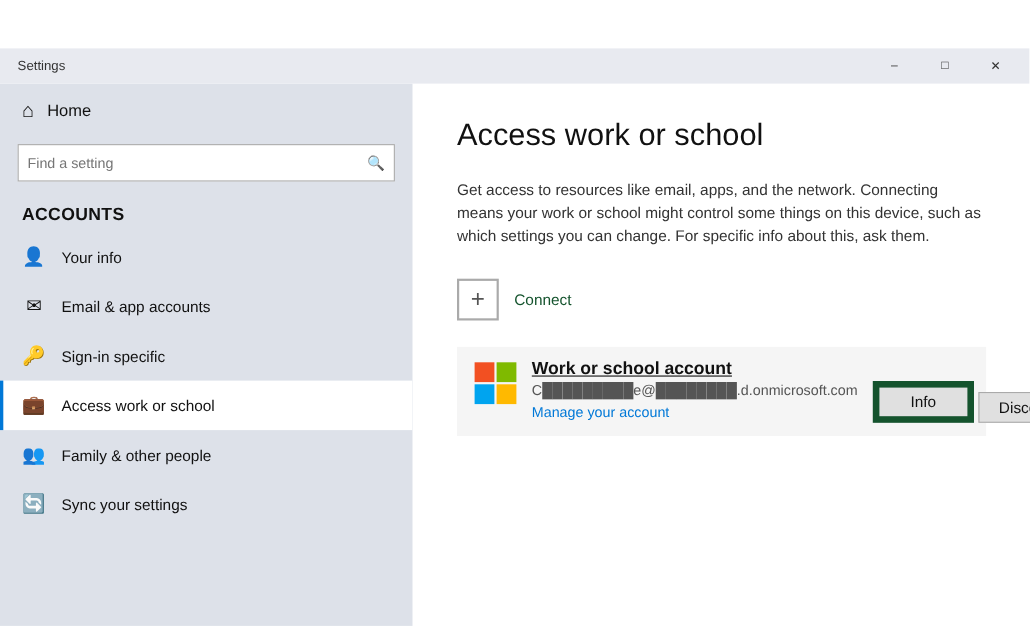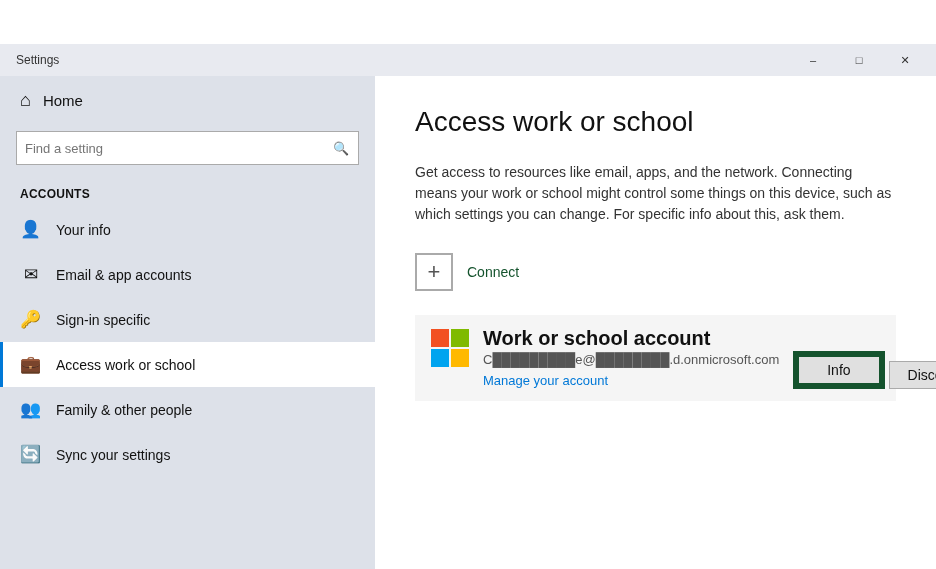--- a/index.html
+++ b/index.html
@@ -101,21 +101,21 @@
       font-size: 13px;
       font-family: inherit;
       background: transparent;
       color: #333;
     }
     .search-icon-span {
       font-size: 13px;
       color: #555;
     }
     .section-label {
-      font-size: 12px;
+      font-size: 16px;
       font-weight: 700;
       color: #111;
       padding: 8px 16px 6px 20px;
       text-transform: uppercase;
       letter-spacing: 0.02em;
     }
     .nav-item {
       display: flex;
       align-items: center;
       gap: 14px;
@@ -217,24 +217,25 @@
     }
     .ms-q1 { background: #f25022; }
     .ms-q2 { background: #7fba00; }
     .ms-q3 { background: #00a4ef; }
     .ms-q4 { background: #ffb900; }
 
     .account-info {
       flex: 1;
     }
     .account-type {
-      font-size: 20px;
+      font-size: 16px;
       font-weight: 600;
       color: #111;
       margin-bottom: 2px;
+      text-decoration: underline;
     }
     .account-email {
       font-size: 13px;
       color: #555;
       margin-bottom: 4px;
       text-align: right;
     }
     .account-manage {
       font-size: 13px;
       color: #0078d7;

